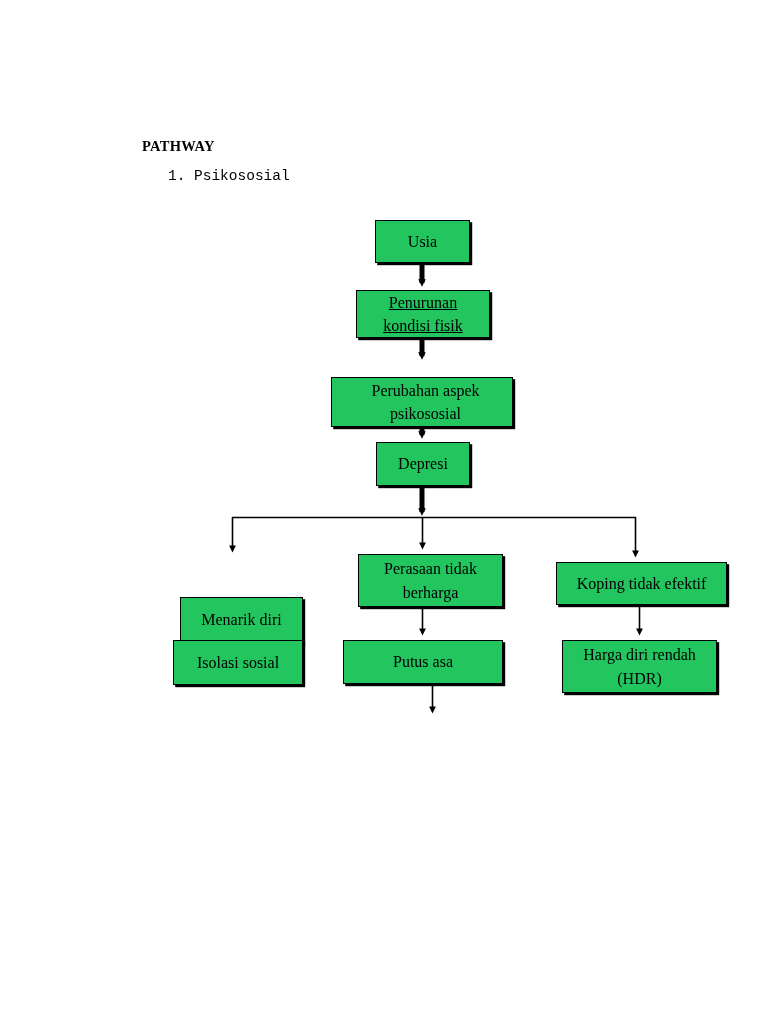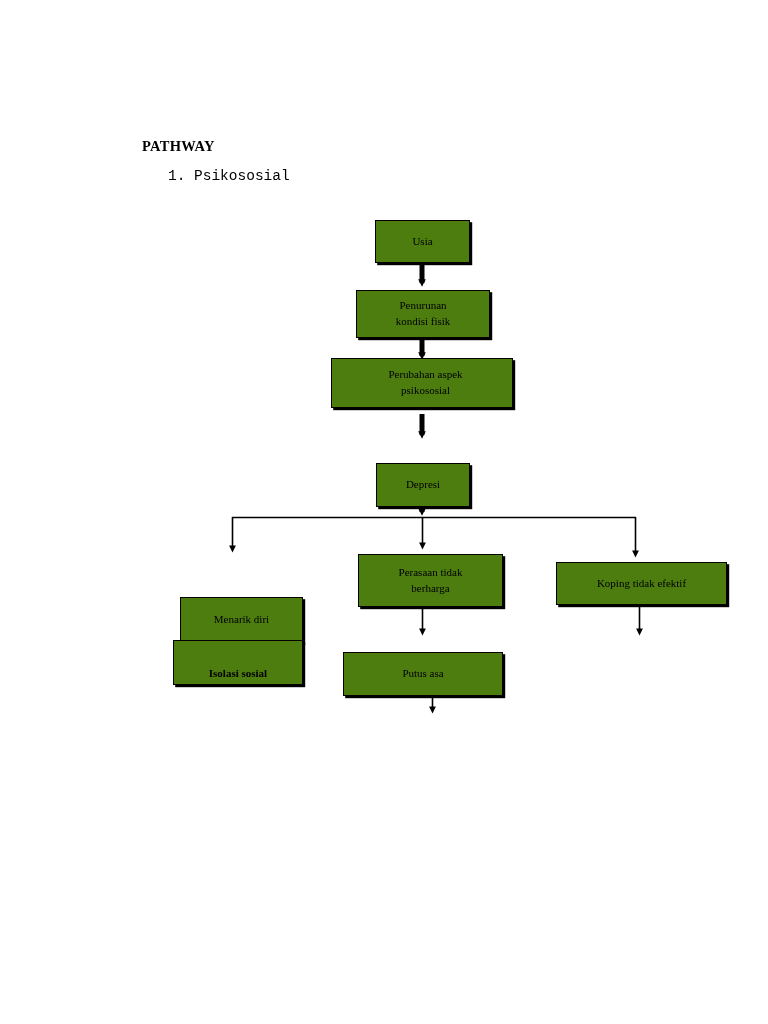--- a/index.html
+++ b/index.html
@@ -43,35 +43,34 @@
   }
   .list-number {
     display: inline-block;
     width: 26px;
   }
 
   
   .node {
     position: absolute;
     box-sizing: border-box;
-    background: #4d7c0f;
+    background: #22c55e;
     border: 1.6px solid #000000;
     display: flex;
     align-items: center;
     justify-content: center;
     text-align: center;
-    font-size: 11px;
+    font-size: 16px;
     line-height: 1.45;
     padding: 2px 4px;
     
     box-shadow: 2.2px 2.2px 0 0 #000000;
   }
   .node.bold {
-    font-weight: bold;
-    align-items: flex-end;
+    font-weight: normal;
   }
   .node .label {
     display: block;
     width: 100%;
   }
 
   
   #connectors {
     position: absolute;
     left: 0;
@@ -117,47 +116,50 @@
     <line x1="422.5" y1="608" x2="422.5" y2="632" stroke="#000000" stroke-width="1.6" marker-end="url(#arrow-thin)"></line>
     <line x1="639.5" y1="606" x2="639.5" y2="632" stroke="#000000" stroke-width="1.6" marker-end="url(#arrow-thin)"></line>
 
     <line x1="432.5" y1="686" x2="432.5" y2="710" stroke="#000000" stroke-width="1.6" marker-end="url(#arrow-thin)"></line>
   </svg>
 
   <div class="node" style="left:375px; top:220px; width:95px; height:43px;">
     <span class="label">Usia</span>
   </div>
 
-  <div class="node" style="left:356px; top:290px; width:134px; height:48px;">
+  <div class="node" style="left:356px; top:290px; width:134px; height:48px;text-decoration:underline;">
     <span class="label">Penurunan<br>kondisi fisik</span>
   </div>
 
-  <div class="node" style="left:331px; top:358px; width:182px; height:50px;padding-left:11px;">
+  <div class="node" style="left:331px; top:377px; width:182px; height:50px;padding-left:11px;">
     <span class="label">Perubahan aspek<br>psikososial</span>
   </div>
 
-  <div class="node" style="left:376px; top:442px; width:94px; height:44px;margin-top:21px;">
+  <div class="node" style="left:376px; top:442px; width:94px; height:44px;">
     <span class="label">Depresi</span>
   </div>
 
   <div class="node" style="left:180px; top:557px; width:123px; height:46px;margin-top:40px;">
     <span class="label">Menarik diri</span>
   </div>
 
   <div class="node" style="left:358px; top:554px; width:145px; height:53px;">
     <span class="label">Perasaan tidak<br>berharga</span>
   </div>
 
   <div class="node" style="left:556px; top:562px; width:171px; height:43px;">
     <span class="label">Koping tidak efektif</span>
   </div>
 
   <div class="node bold" style="left:173px; top:640px; width:130px; height:45px;">
     <span class="label">Isolasi sosial</span>
   </div>
 
-  <div class="node" style="left:343px; top:640px; width:160px; height:44px;margin-top:12px;">
+  <div class="node" style="left:343px; top:640px; width:160px; height:44px;">
     <span class="label">Putus asa</span>
   </div>
 
+  <div class="node bold" style="left:562px; top:640px; width:155px; height:53px;">
+    <span class="label">Harga diri rendah<br>(HDR)</span>
+  </div>
 
 
 </div>
 
 </body></html>

